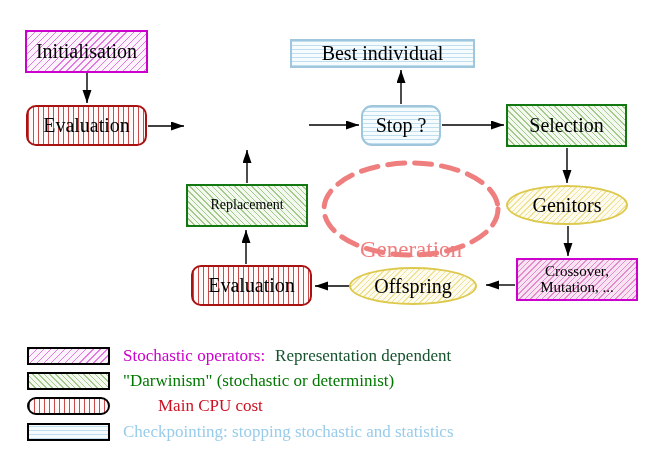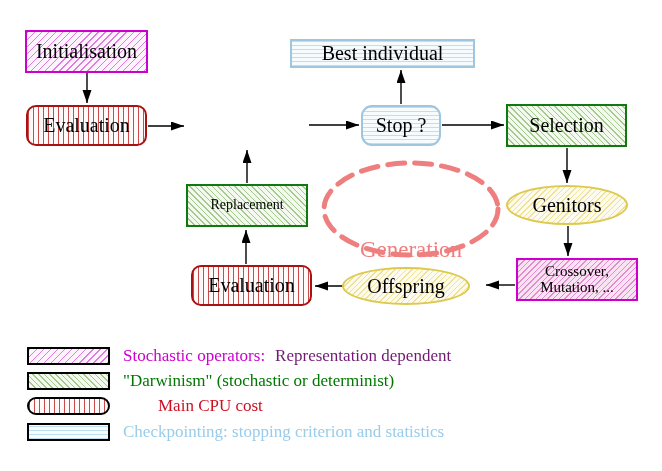--- a/index.html
+++ b/index.html
@@ -113,48 +113,48 @@
 
   <div class="node box pink-hatch" style="left:516px;top:258px;width:122px;height:43px;font-size:15px;">
     <span class="lbl">Crossover,
 Mutation, ...</span>
   </div>
 
   <div class="node ell yellow-hatch" style="left:506px;top:185px;width:122px;height:40px;">
     <span class="lbl">Genitors</span>
   </div>
 
-  <div class="node ell yellow-hatch" style="left:342px;top:267px;width:128px;height:38px;">
+  <div class="node ell yellow-hatch" style="left:349px;top:267px;width:128px;height:38px;">
     <span class="lbl">Offspring</span>
   </div>
 
   <div class="node box red-vlines" style="left:191px;top:265px;width:121px;height:41px;">
     <span class="lbl">Evaluation</span>
   </div>
 
   <div class="node box green-hatch" style="left:186px;top:184px;width:122px;height:43px;font-size:14px;">
     <span class="lbl">Replacement</span>
   </div>
 
   <div id="generation-label">Generation</div>
 
   <div class="legend-row" style="top:347px;">
     <span class="swatch magenta-hatch"></span>
     <span class="legend-text" style="color:#cc00cc;">Stochastic operators:</span>
-    <span class="legend-text2" style="color:#701a75;">Representation dependent</span>
+    <span class="legend-text2" style="color:#14532d;">Representation dependent</span>
   </div>
 
   <div class="legend-row" style="top:372px;">
     <span class="swatch green-hatch"></span>
     <span class="legend-text" style="color:#007700;">"Darwinism" (stochastic or determinist)</span>
   </div>
 
   <div class="legend-row" style="top:397px;gap:35px;">
     <span class="swatch red-vlines"></span>
     <span class="legend-text" style="color:#cc1122;">Main CPU cost</span>
   </div>
 
   <div class="legend-row" style="top:423px;">
     <span class="swatch cyan-hlines"></span>
-    <span class="legend-text" style="color:#99cceb;">Checkpointing: stopping criterion and statistics</span>
+    <span class="legend-text" style="color:#99cceb;">Checkpointing: stopping stochastic and statistics</span>
   </div>
 
 </div>
 
 </body></html>

